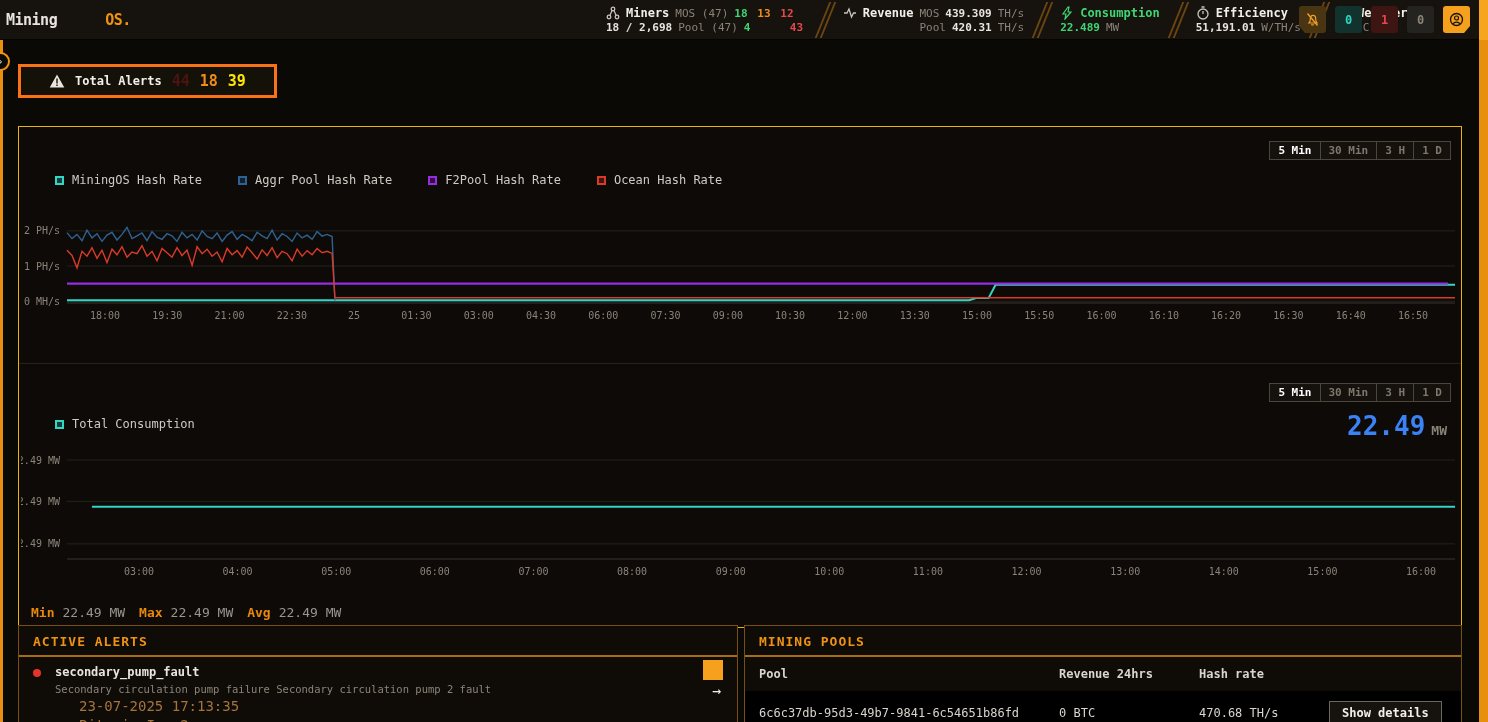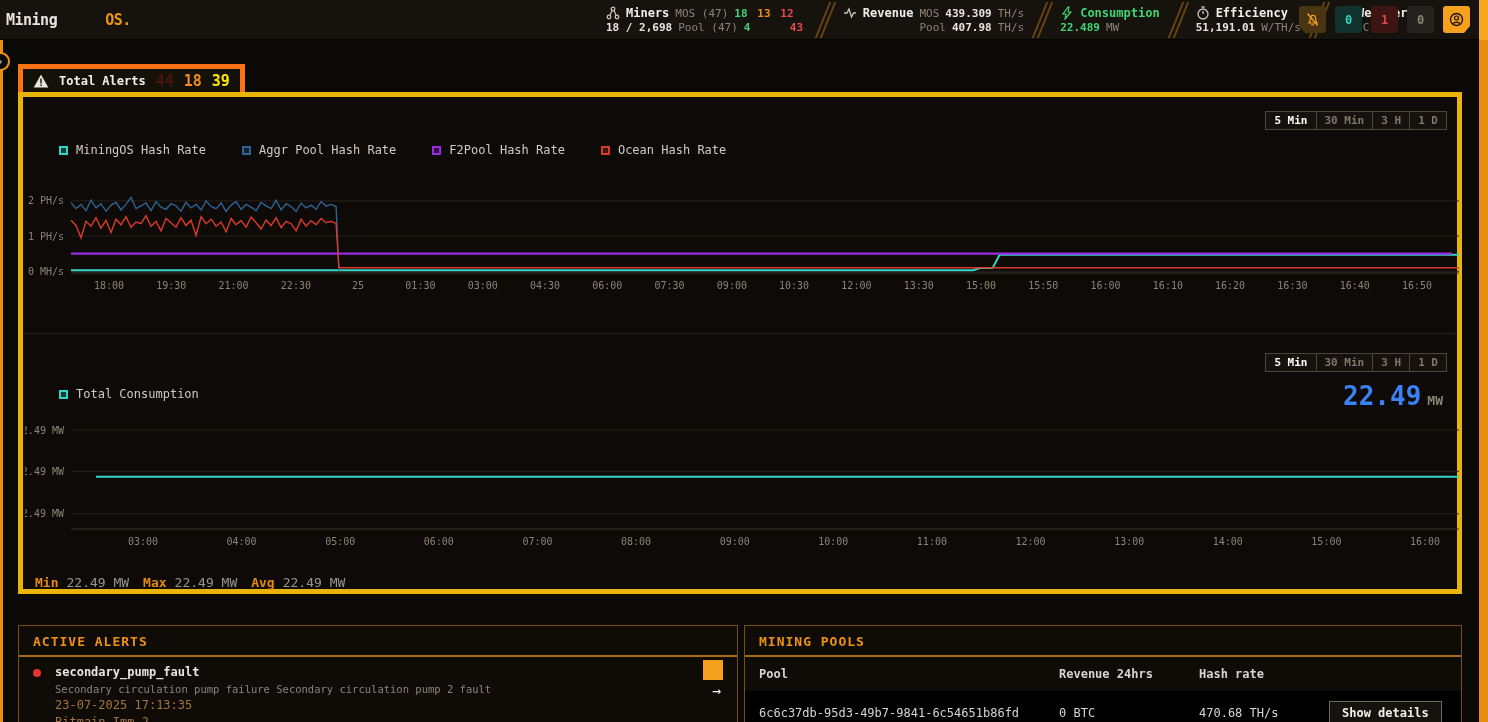--- a/index.html
+++ b/index.html
@@ -34,28 +34,28 @@
 
   .right-strip { position:absolute; right:0; top:0; width:9px; height:722px; z-index:9;
     background:linear-gradient(180deg,#f7a51f 0 40px,#e98f10 40px); }
   .left-line { position:absolute; left:0; top:40px; bottom:0; width:3px; background:#e98f10; z-index:9; }
   .side-toggle { position:absolute; left:-9px; top:52px; width:19px; height:19px; border-radius:50%;
     border:2px solid #f0930f; background:#0c0a07; color:#e8e4de; font-size:10px; line-height:15px;
     text-align:center; z-index:10; cursor:pointer; }
 
   
   .alerts-chip { position:absolute; left:18px; top:64px; height:34px; display:flex; align-items:center;
-    gap:10px; padding:0 10px; background:#141109; border:5px solid #f97316; }
+    gap:10px; padding:0 28px; background:#141109; border:3px solid #f97316; }
   .alerts-chip .lbl { font-weight:bold; font-size:12px; color:#f2efe9; }
   .cnt { font-weight:bold; font-size:15px; }
   .cnt.dimred { color:#4d140f; }
 
   
-  .charts-panel { position:absolute; left:18px; top:92px; width:1444px; height:502px;
-    border:5px solid #eab308; background:#0d0a07; }
+  .charts-panel { position:absolute; left:18px; top:126px; width:1444px; height:502px;
+    border:1px solid #eab308; background:#0d0a07; }
   .section-divider { position:absolute; left:0; right:0; top:236px; border-top:1px solid #25221d; }
   .btn-group { position:absolute; display:flex; border:1px solid #4a453d; background:#15110c; }
   .bg1 { top:14px; right:10px; } .bg2 { top:256px; right:10px; }
   .tbtn { font-size:11px; font-weight:bold; color:#7d776d; padding:2px 8px; border-left:1px solid #4a453d; cursor:pointer; white-space:nowrap; }
   .tbtn:first-child { border-left:none; }
   .tbtn.active { color:#ffffff; }
   .legend { position:absolute; display:flex; gap:36px;margin-left:24px; }
   .lg1 { top:46px; left:12px; } .lg2 { top:290px; left:12px; }
   .lg-item { display:flex; align-items:center; gap:8px; cursor:pointer; }
   .lg-sq { width:9px; height:9px; border:2px solid; }
@@ -73,21 +73,21 @@
   
   .bpanel { position:absolute; top:625px; height:240px; border:1px solid #7a4e12; background:#0f0c08; }
   .bp-left { left:18px; width:720px; }
   .bp-right { left:744px; width:718px; }
   .bp-title { font-size:13px; font-weight:bold; color:#ef9212; letter-spacing:1px;
     padding:8px 14px 6px; border-bottom:2px solid #a96c15; }
   .alert-item { position:relative; padding:8px 40px 8px 36px; }
   .alert-dot { position:absolute; left:14px; top:12px; width:8px; height:8px; border-radius:50%; background:#e5342a; }
   .alert-name { font-size:12px; font-weight:bold; color:#e8e4de; }
   .alert-desc { font-size:10.5px; color:#8a8378; margin-top:4px; }
-  .alert-time, .alert-src { font-size:12px; color:#a5743c; margin-top:3px; }
+  .alert-time, .alert-src { font-size:14px; color:#a5743c; margin-top:3px;margin-left:24px; }
   .alerts-square { position:absolute; right:14px; top:34px; width:20px; height:20px; background:#f5a11d; cursor:pointer; }
   .alerts-arrow { position:absolute; right:16px; top:56px; font-size:15px; color:#f2efe9; cursor:pointer; }
 
   table.pools { width:100%; border-collapse:collapse; table-layout:fixed; }
   table.pools col.c1{width:300px;} table.pools col.c2{width:140px;} table.pools col.c3{width:130px;}
   table.pools th { text-align:left; font-size:12px; font-weight:bold; color:#d8d4cf;
     padding:10px 14px; background:#0f0c08; }
   table.pools td { font-size:12px; color:#d8d4cf; padding:10px 14px; background:#000000; white-space:nowrap; overflow:hidden; }
   .show-details { font-size:12px; font-weight:bold; color:#f2efe9; background:#16130e;
     border:1px solid #6b665e; padding:4px 12px; cursor:pointer; font-family:inherit; }
@@ -134,21 +134,21 @@
         <svg class="icon14" viewBox="0 0 14 14">
             <path d="M1 7h3l2-4 2.5 8 2-4H13" fill="none" stroke="#c9c4bc" stroke-width="1.3"></path>
           </svg>
         <span class="glabel">Revenue</span>
         <span class="dim">MOS</span>
         <span style="font-weight:bold;">439.309</span>
         <span class="dim">TH/s</span>
       </div>
       <div class="r" style="justify-content:flex-end;">
         <span class="dim">Pool</span>
-        <span style="font-weight:bold;">407.98</span>
+        <span style="font-weight:bold;">420.31</span>
         <span class="dim">TH/s</span>
       </div>
     </div>
 
     <div class="hdiv">
         <i></i>
         <i></i>
       </div>
 
     <div class="hgroup">

